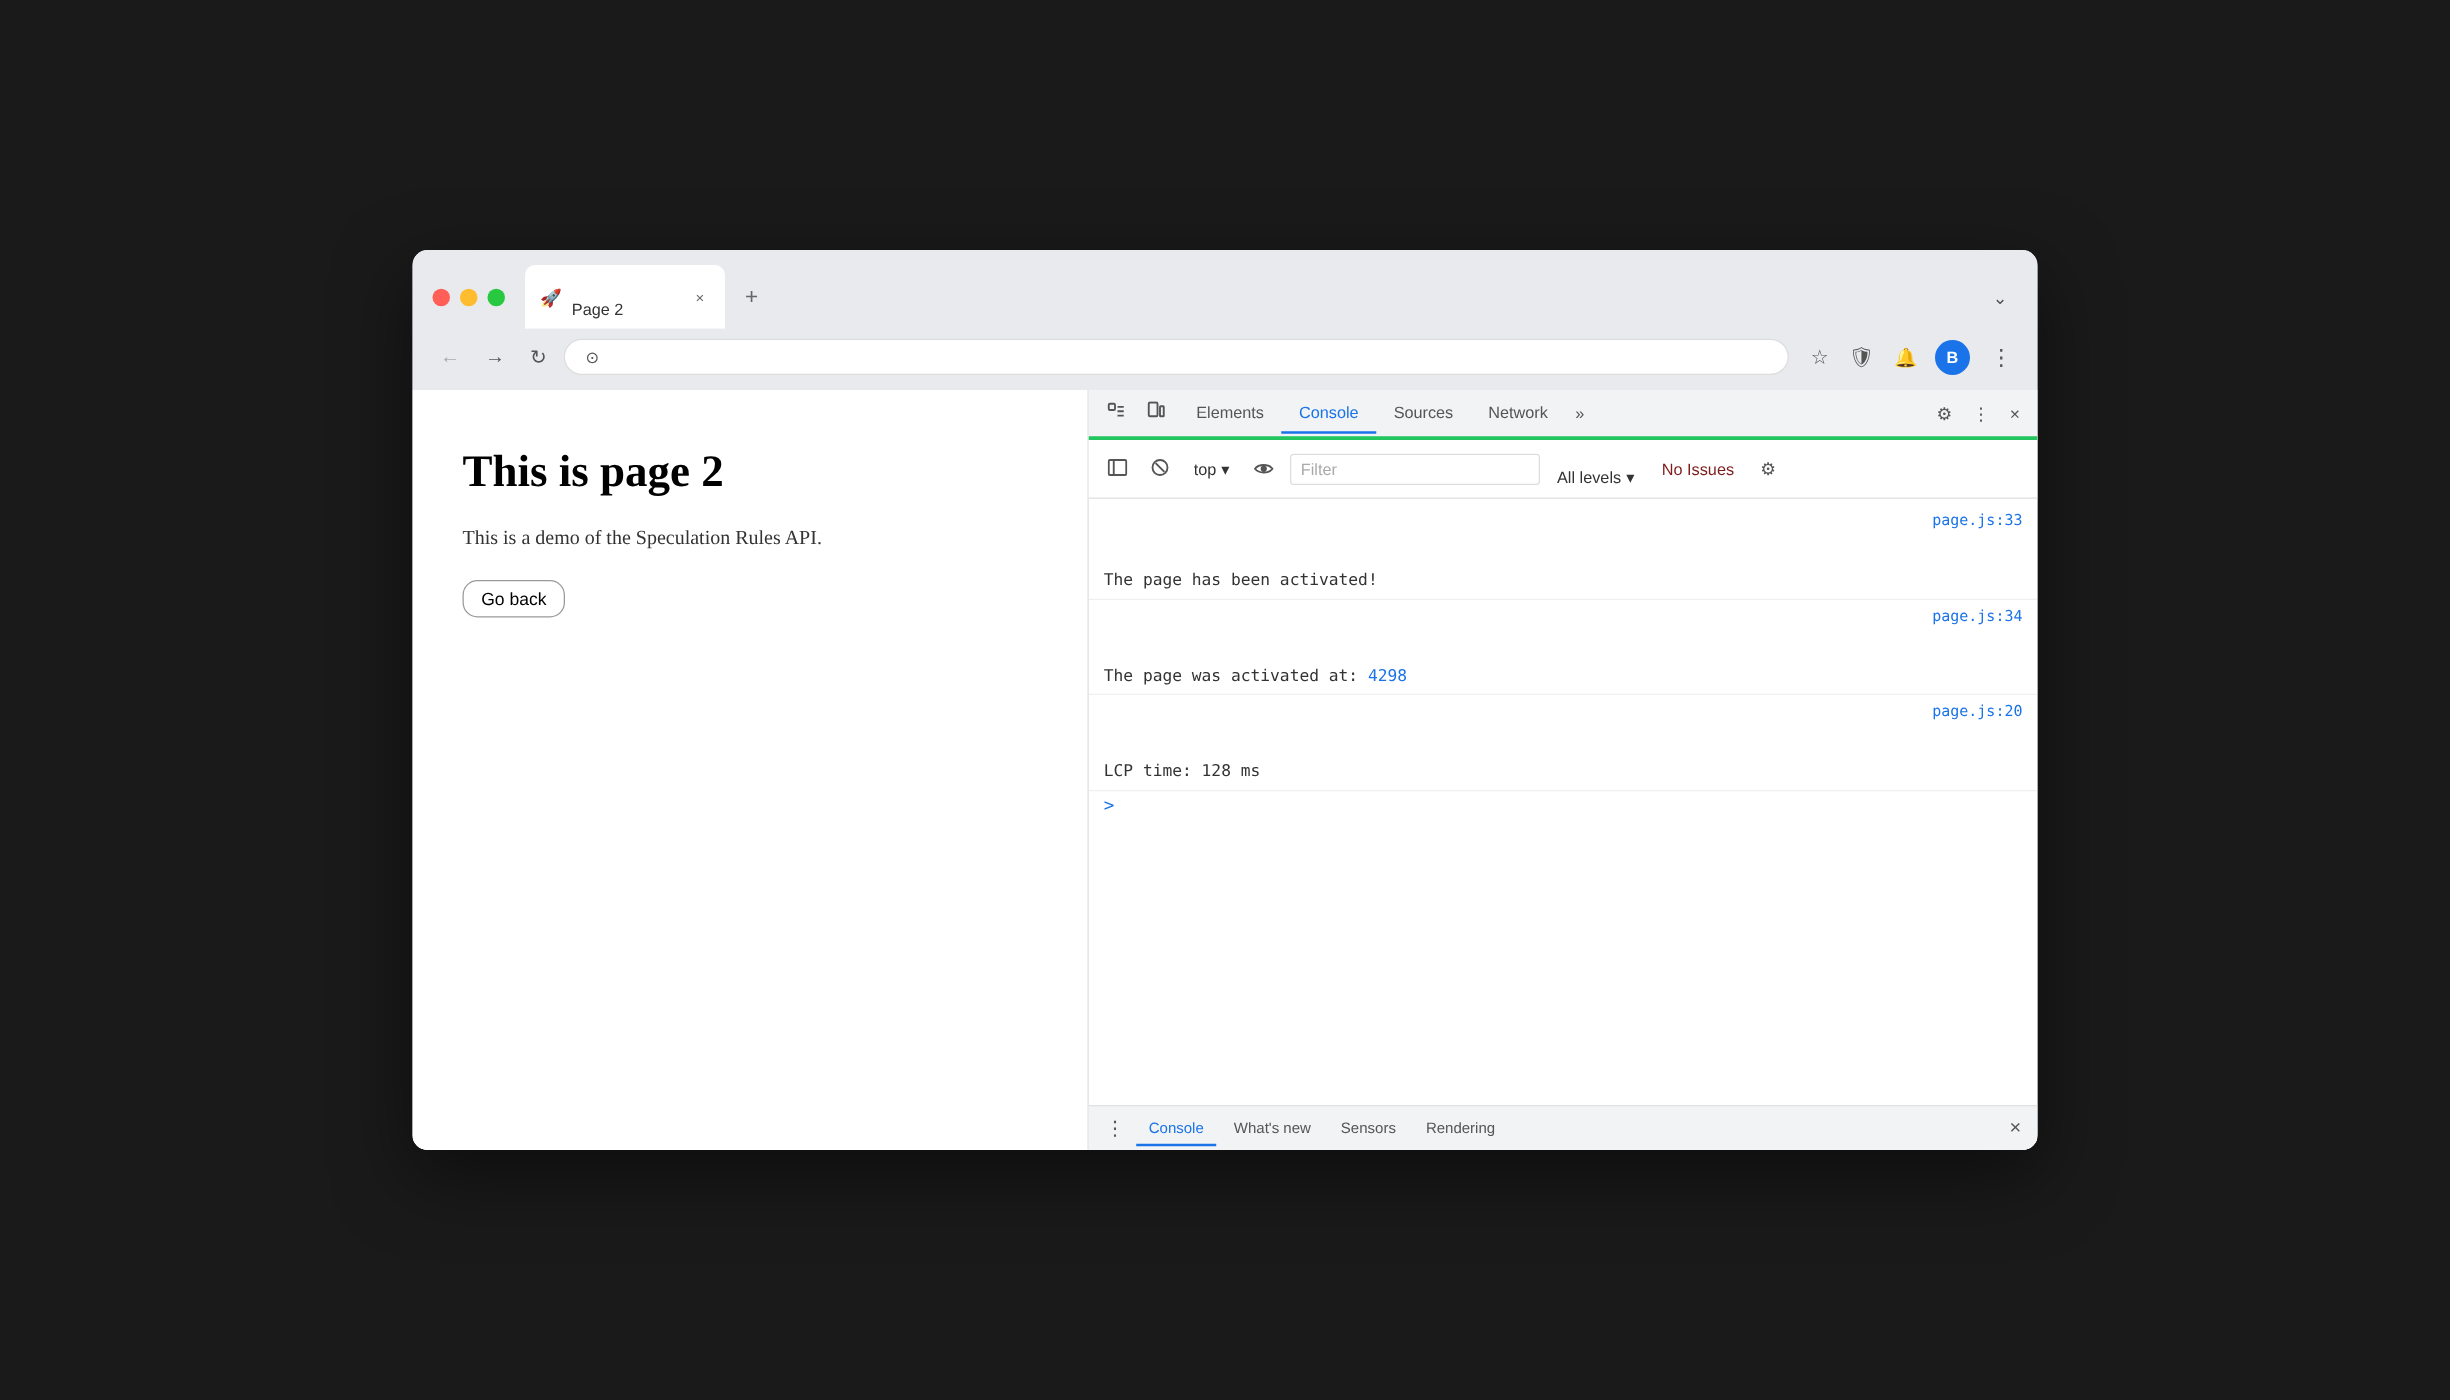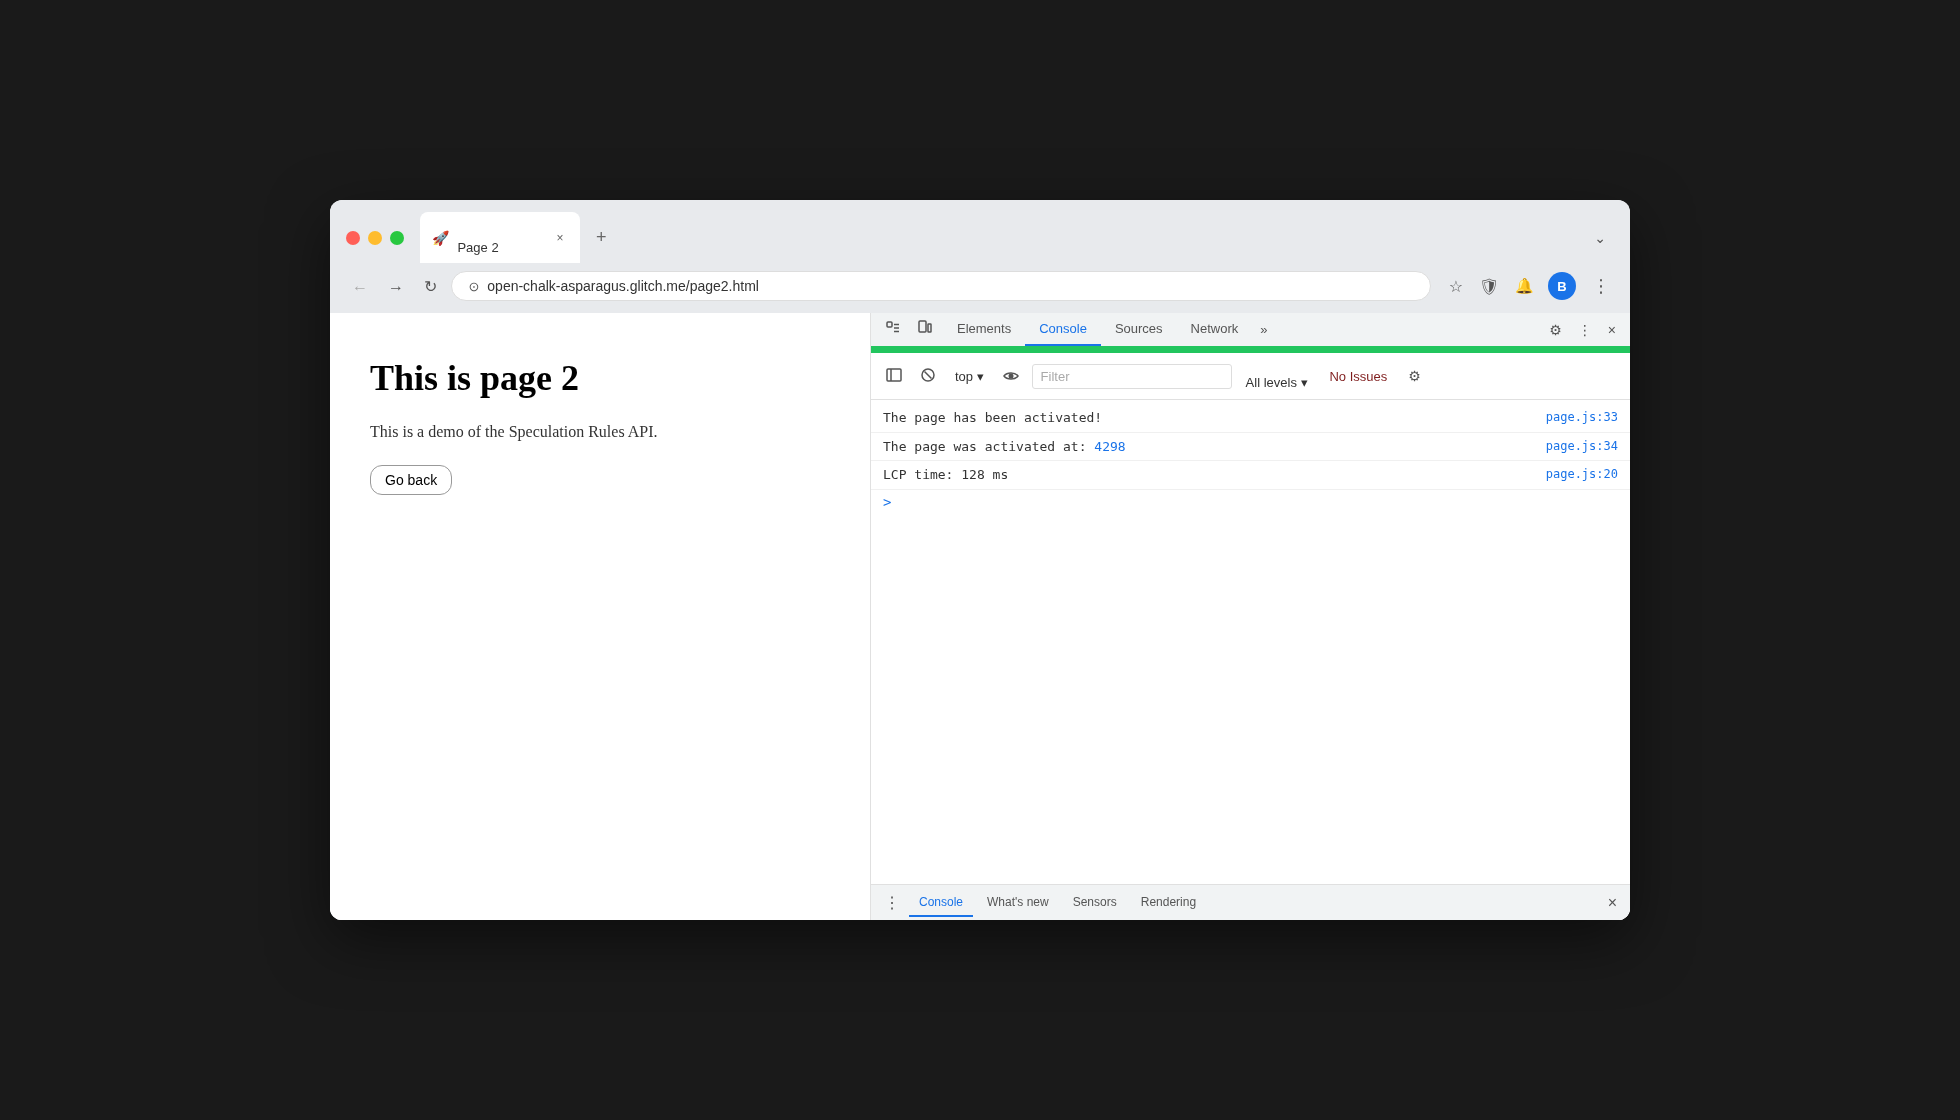--- a/index.html
+++ b/index.html
@@ -236,21 +236,21 @@
     .devtools-panel {
       width: 760px;
       background: white;
       border-left: 1px solid #e0e0e0;
       display: flex;
       flex-direction: column;
     }
 
     .devtools-header {
       background: #f1f3f4;
-      border-bottom: 7px solid #22c55e;
+      border-bottom: 3px solid #22c55e;
       padding: 0 8px;
       display: flex;
       gap: 4px;
       height: 40px;
     }
 
     .devtools-icon-btn {
       background: none;
       border: none;
       cursor: pointer;
@@ -382,20 +382,21 @@
       display: flex;
       align-items: flex-start;
       padding: 4px 12px;
       border-bottom: 1px solid #f0f0f0;
       line-height: 1.5;
     }
 
     .log-message {
       flex: 1;
       color: #333;
+      margin-top: 48px;
     }
 
     .log-number {
       color: #1a73e8;
     }
 
     .log-source {
       color: #1a73e8;
       font-size: 12px;
       cursor: pointer;
@@ -480,21 +481,20 @@
       <button class="tab-dropdown">⌄</button>
     </div>
   </div>
 
   <div class="address-bar">
     <button class="nav-btn disabled">←</button>
     <button class="nav-btn">→</button>
     <button class="nav-btn">↻</button>
     <div class="url-bar">
       <span class="url-security-icon">⊙</span>
-      <span class="url-text">open-chalk-asparagus.glitch.me/page2.html</span>
     </div>
     <div class="url-actions">
       <button class="url-action-btn">☆</button>
       <button class="url-action-btn">🛡</button>
       <button class="url-action-btn" style="color:#555;font-size:15px;">🔔</button>
       <button class="profile-btn">B</button>
       <button class="menu-btn">⋮</button>
     </div>
   </div>
 

